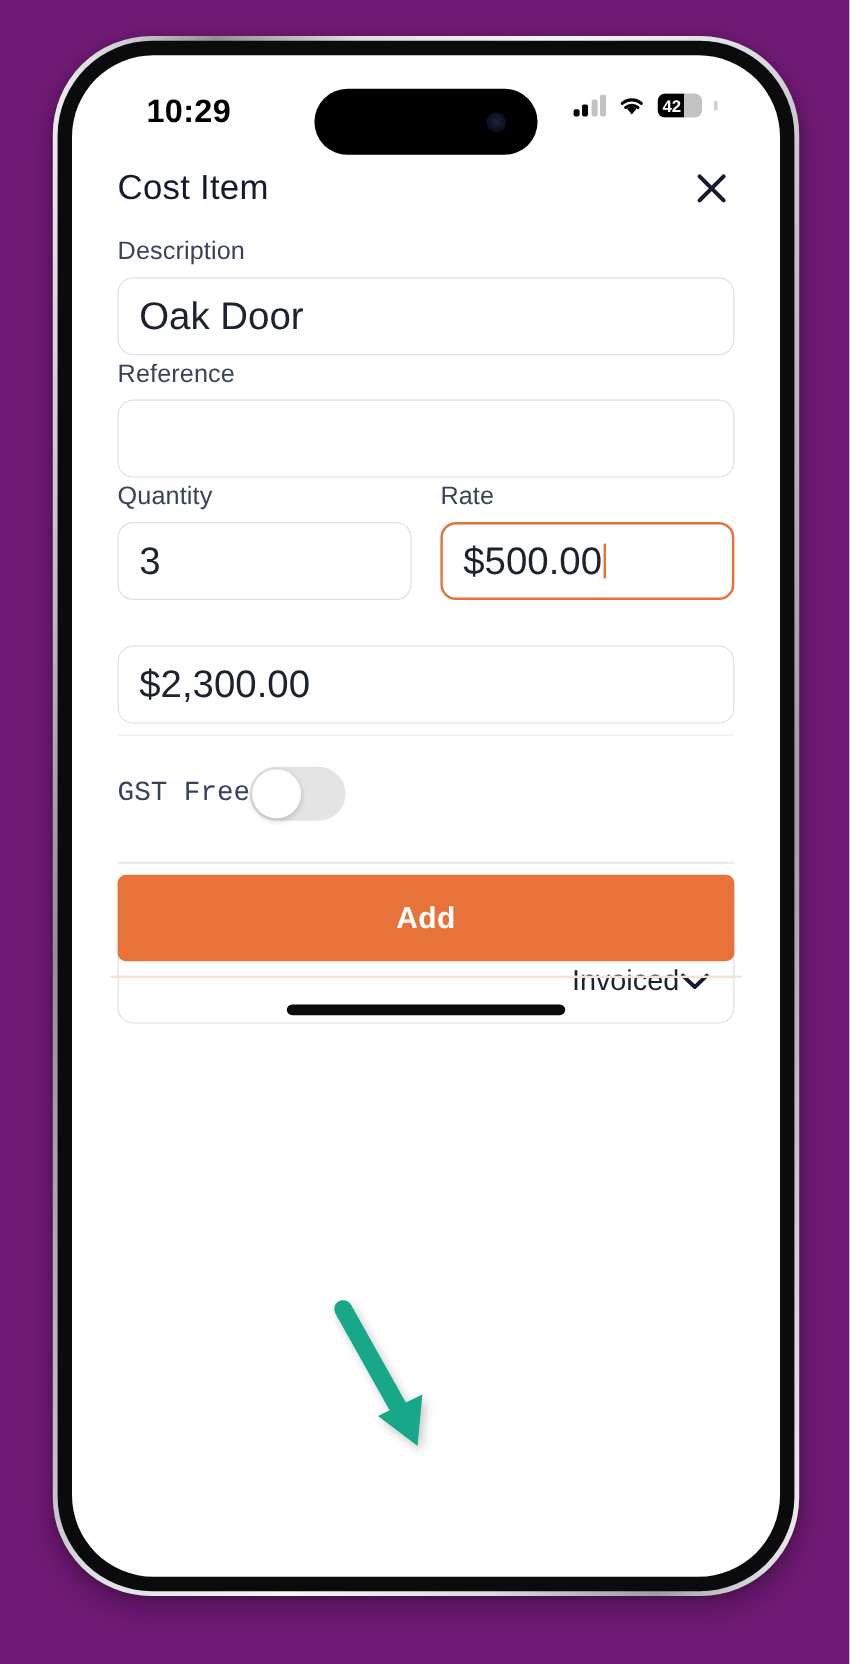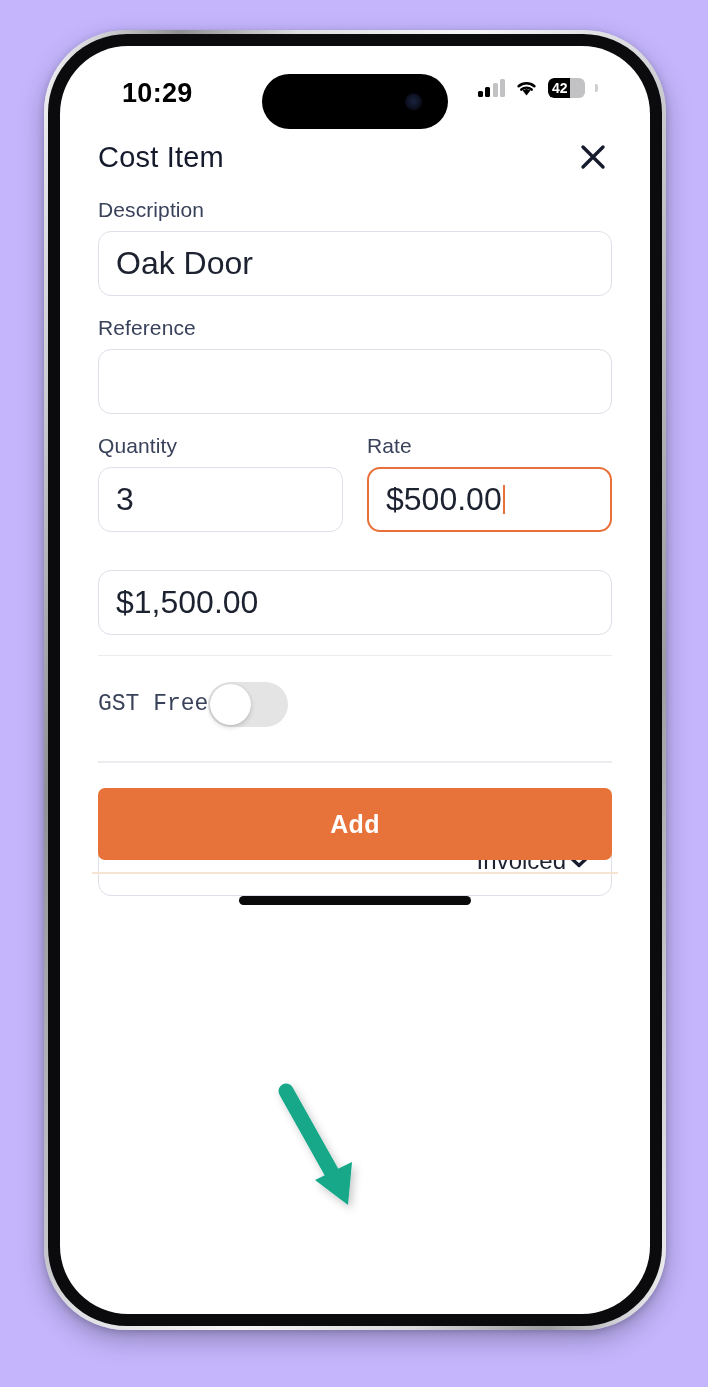--- a/index.html
+++ b/index.html
@@ -3,21 +3,21 @@
 <meta charset="utf-8">
 <style>
   * { box-sizing: border-box; margin: 0; padding: 0; }
   html, body {
     width: 708px; height: 1387px;
     background: #ffffff;
     font-family: "Liberation Sans", sans-serif;
     overflow: hidden;
   }
 
-  .stage { position: relative; width: 708px; height: 1387px; background: #c4b5fd; }
+  .stage { position: relative; width: 708px; height: 1387px; background: #701a75; }
 
   
   .phone-outer {
     position: absolute;
     left: 44px; top: 30px;
     width: 622px; height: 1300px;
     border-radius: 82px;
     background: linear-gradient(100deg,#f4f4f6 0%,#c9cacd 8%,#8e9093 16%,#dedfe2 30%,#f6f6f8 50%,#dadbde 70%,#9b9da0 86%,#cfd0d3 94%,#f2f2f4 100%);
     box-shadow: 0 10px 26px rgba(0,0,0,.26), 0 2px 7px rgba(0,0,0,.18);
   }
@@ -107,21 +107,21 @@
   .sheet-head {
     display: flex; align-items: center; justify-content: space-between;
     padding: 14px 38px 0 38px;
   }
   .sheet-title { font-size: 29px; font-weight: normal; color: #151b2d; letter-spacing: .2px; }
   .close-btn {
     width: 38px; height: 38px; display: flex; align-items: center; justify-content: center;
   }
 
   .form { padding: 22px 38px 0 38px; }
-  .field { margin-bottom: 20px; }
+  .field { margin-bottom: 4px; }
   .label {
     font-size: 21px; color: #39425a; margin-bottom: 9px; letter-spacing: .1px;
   }
   .input {
     height: 65px; border: 1.6px solid #dde0e8; border-radius: 13px;
     background: #fff; display: flex; align-items: center;
     padding: 0 17px; font-size: 32px; color: #1d2230;
   }
   .input.focused { border: 2.6px solid #e8703a; }
   .caret {
@@ -245,21 +245,21 @@
           <div class="field">
             <div class="label">Rate</div>
             <div class="input focused">
                 <span>$500.00</span>
                 <span class="caret"></span>
               </div>
           </div>
         </div>
 
         <div class="field">
-          <div class="input">$1,500.00</div>
+          <div class="input">$2,300.00</div>
         </div>
 
         <div class="divider"></div>
 
         <div class="toggle-row">
           <div class="toggle-label">GST Free</div>
           <div class="switch">
             <div class="knob"></div>
           </div>
         </div>

